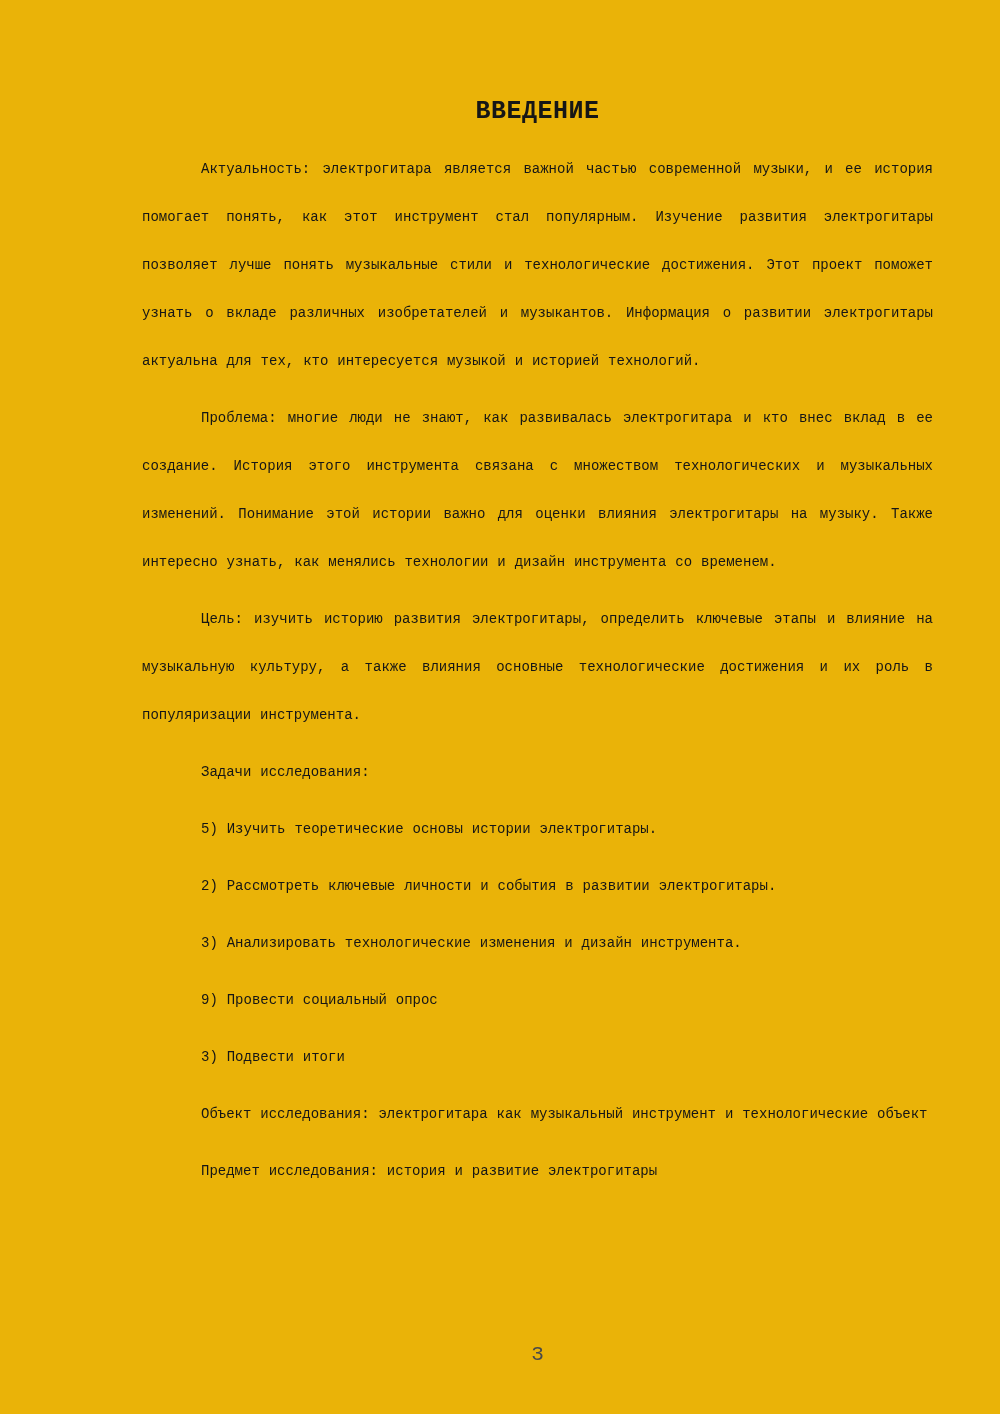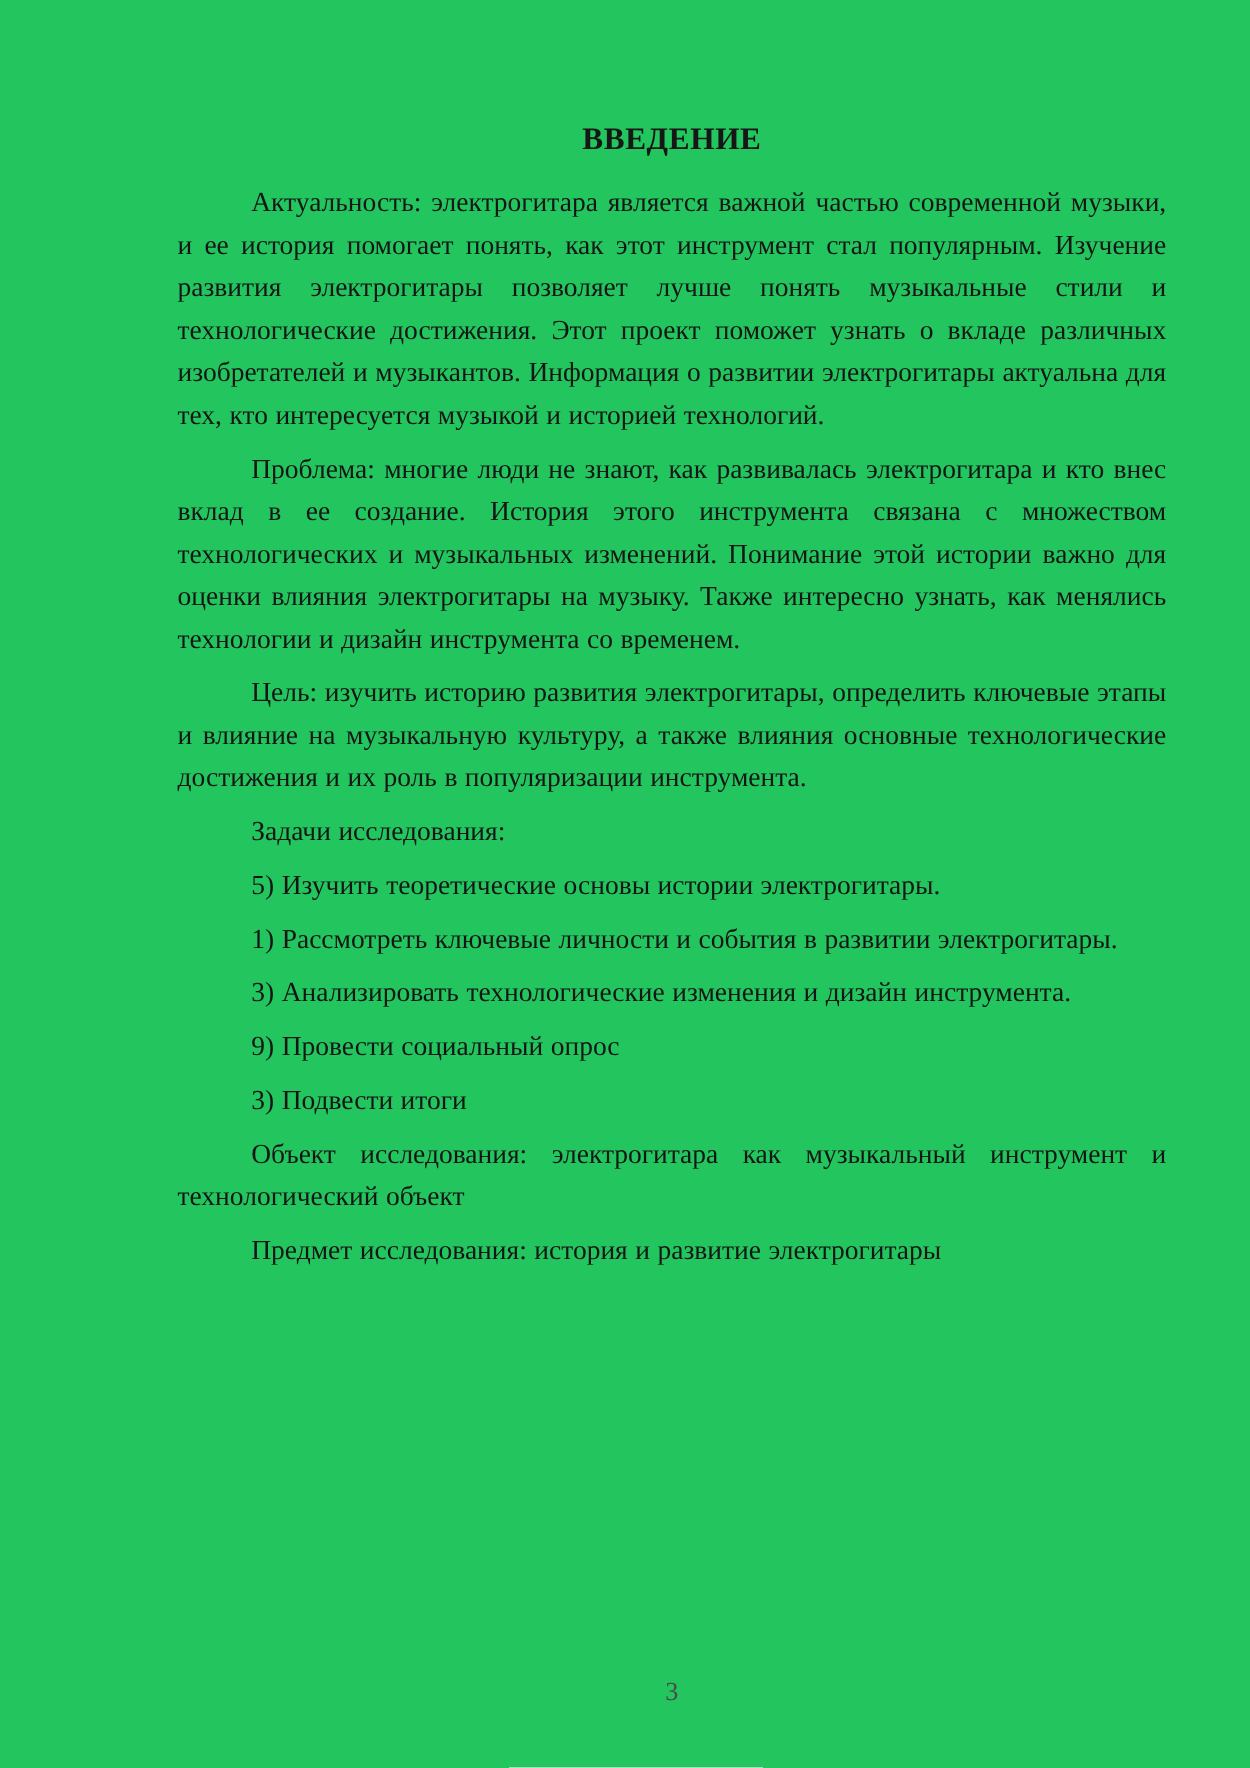--- a/index.html
+++ b/index.html
@@ -5,42 +5,42 @@
   html, body {
     margin: 0;
     padding: 0;
     background: #ffffff;
   }
   .page {
     position: relative;
     width: 1000px;
     height: 1414px;
     margin: 0 auto;
-    background: #22c55e;
-    font-family: Liberation Serif, serif;
+    background: #eab308;
+    font-family: Liberation Mono, monospace;
     color: #161616;
     overflow: hidden;
   }
   .content {
     position: absolute;
     left: 142px;
     top: 94px;
     width: 791px;
   }
   .doc-title {
     font-size: 25px;
     line-height: 36px;
     font-weight: 700;
     text-align: center;
     letter-spacing: 0.5px;
     margin: 0 0 15px 0;
   }
   .para {
-    font-size: 22px;
-    line-height: 34px;
+    font-size: 14px;
+    line-height: 48px;
     text-align: justify;
     text-indent: 59px;
     margin: 0 0 9px 0;
     word-spacing: 0.5px;
   }
   .page-number {
     position: absolute;
     bottom: 48px;
     left: 142px;
     width: 791px;
@@ -54,22 +54,22 @@
 
 <div class="page">
   <div class="content">
     <h1 class="doc-title">ВВЕДЕНИЕ</h1>
 
     <p class="para">Актуальность: электрогитара является важной частью современной музыки, и ее история помогает понять, как этот инструмент стал популярным. Изучение развития электрогитары позволяет лучше понять музыкальные стили и технологические достижения. Этот проект поможет узнать о вкладе различных изобретателей и музыкантов. Информация о развитии электрогитары актуальна для тех, кто интересуется музыкой и историей технологий.</p>
     <p class="para">Проблема: многие люди не знают, как развивалась электрогитара и кто внес вклад в ее создание. История этого инструмента связана с множеством технологических и музыкальных изменений. Понимание этой истории важно для оценки влияния электрогитары на музыку. Также интересно узнать, как менялись технологии и дизайн инструмента со временем.</p>
     <p class="para">Цель: изучить историю развития электрогитары, определить ключевые этапы и влияние на музыкальную культуру, а также влияния основные технологические достижения и их роль в популяризации инструмента.</p>
     <p class="para">Задачи исследования:</p>
     <p class="para">5) Изучить теоретические основы истории электрогитары.</p>
-    <p class="para">1) Рассмотреть ключевые личности и события в развитии электрогитары.</p>
+    <p class="para">2) Рассмотреть ключевые личности и события в развитии электрогитары.</p>
     <p class="para">3) Анализировать технологические изменения и дизайн инструмента.</p>
     <p class="para">9) Провести социальный опрос</p>
     <p class="para">3) Подвести итоги</p>
-    <p class="para">Объект исследования: электрогитара как музыкальный инструмент и технологический объект</p>
+    <p class="para">Объект исследования: электрогитара как музыкальный инструмент и технологические объект</p>
     <p class="para">Предмет исследования: история и развитие электрогитары</p>
   </div>
 
   <div class="page-number">3</div>
 </div>
 
 </body></html>

